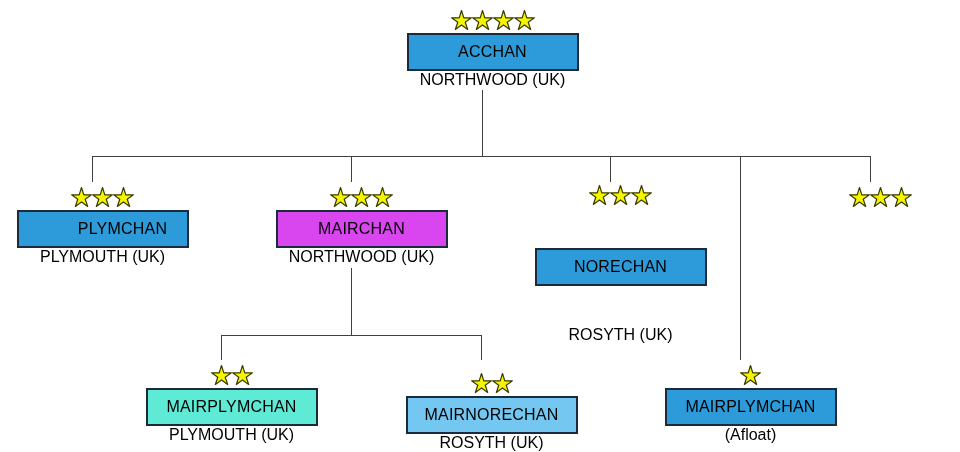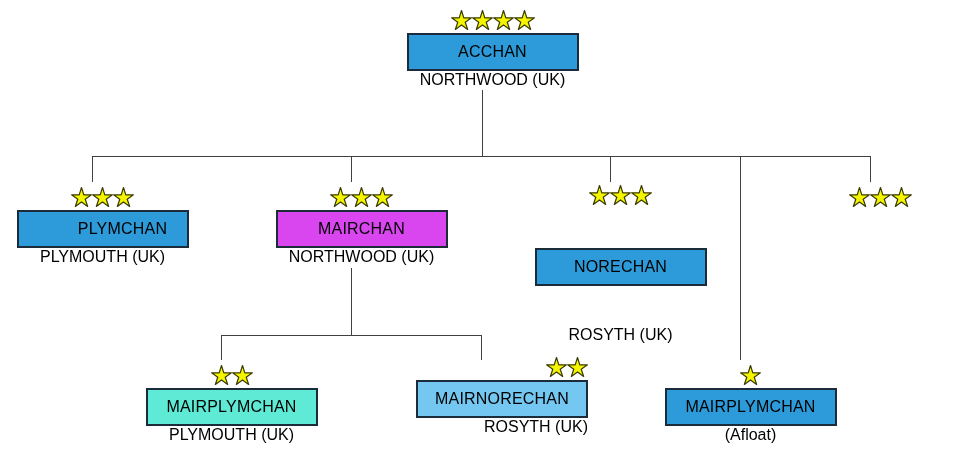--- a/index.html
+++ b/index.html
@@ -173,21 +173,21 @@
         <svg width="23" height="22" viewBox="0 0 20 20">
           <polygon points="10,0.5 12.1,7.1 19,7.1 13.4,11.1 15.6,17.7 10,13.6 4.4,17.7 6.6,11.1 1,7.1 7.9,7.1" fill="#f5f500" stroke="#3b3b00" stroke-width="1.1" stroke-linejoin="round"></polygon>
         </svg>
       </div>
     <div class="box" style="background: #5eead4; align-items: center;">
       <span>MAIRPLYMCHAN</span>
     </div>
     <div class="loc">PLYMOUTH (UK)</div>
   </div>
 
-  <div class="node" style="left:395px; top:352px;align-items:flex-end;">
+  <div class="node" style="left:395px; top:368px;">
     <div class="stars">
         <svg width="23" height="22" viewBox="0 0 20 20">
           <polygon points="10,0.5 12.1,7.1 19,7.1 13.4,11.1 15.6,17.7 10,13.6 4.4,17.7 6.6,11.1 1,7.1 7.9,7.1" fill="#f5f500" stroke="#3b3b00" stroke-width="1.1" stroke-linejoin="round"></polygon>
         </svg>
         <svg width="23" height="22" viewBox="0 0 20 20">
           <polygon points="10,0.5 12.1,7.1 19,7.1 13.4,11.1 15.6,17.7 10,13.6 4.4,17.7 6.6,11.1 1,7.1 7.9,7.1" fill="#f5f500" stroke="#3b3b00" stroke-width="1.1" stroke-linejoin="round"></polygon>
         </svg>
       </div>
     <div class="box" style="background: rgb(116, 199, 240);">
       <span>MAIRNORECHAN</span>

